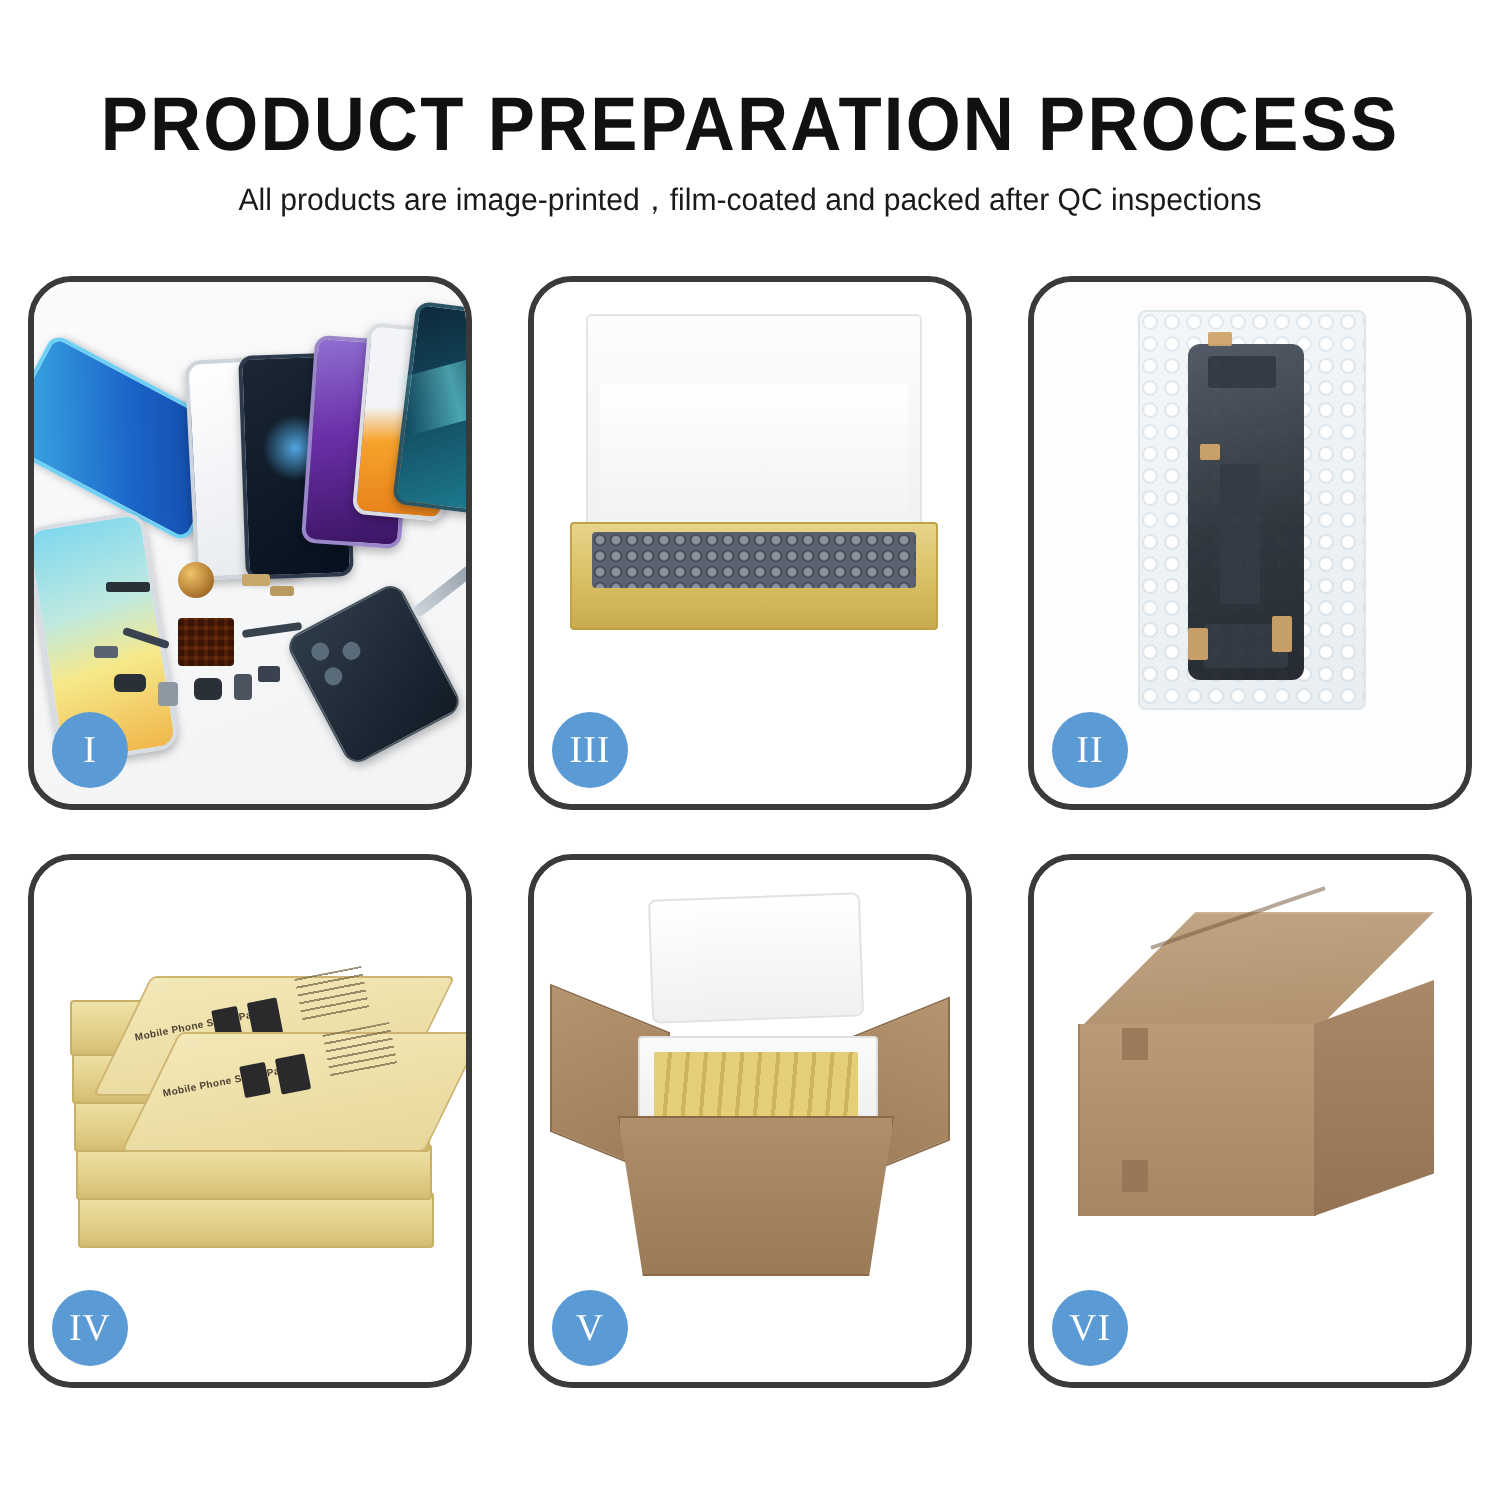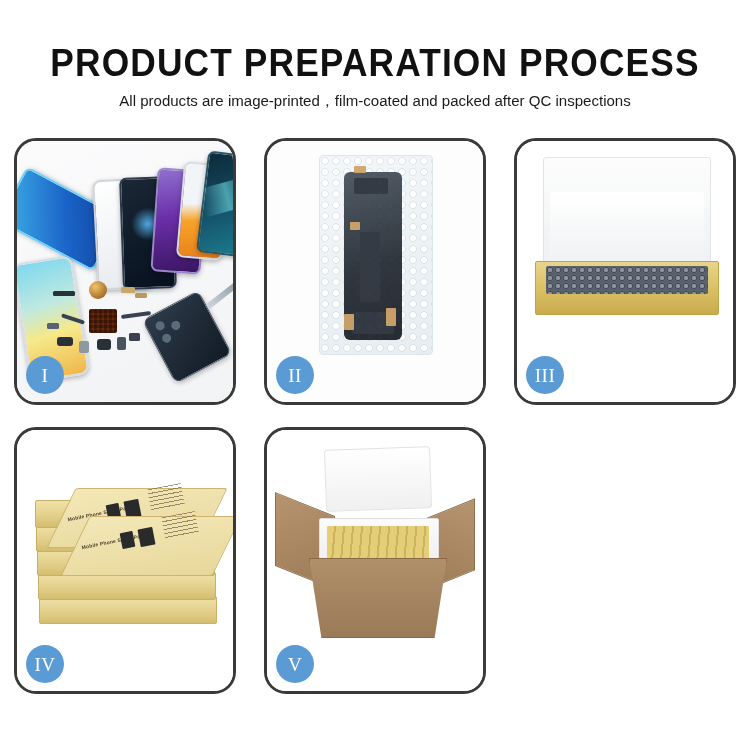--- a/index.html
+++ b/index.html
@@ -270,47 +270,47 @@
         <div class="chip" style="left:62px;top:200px;width:10px;height:12px;border-radius:2px;background:#8d98a3;"></div>
         <div class="chip" style="left:80px;top:198px;width:14px;height:11px;border-radius:3px;"></div>
         <div class="chip" style="left:100px;top:196px;width:9px;height:13px;border-radius:2px;background:#4a535e;"></div>
         <div class="chip" style="left:30px;top:182px;width:12px;height:6px;background:#586270;"></div>
         <div class="chip" style="left:112px;top:192px;width:11px;height:8px;background:#39424e;"></div>
       </div>
       <div class="badge">I</div>
     </div>
 
     <div class="panel">
+      <div class="stage p3">
+        <div class="lid3"></div>
+        <div class="tray3">
+          <div class="foam3"></div>
+        </div>
+      </div>
+      <div class="badge">III</div>
+    </div>
+
+    <div class="panel">
       <div class="stage p2">
         <div class="bubble-bag">
           <div class="inner-part">
             <span class="strip" style="left:10px;top:6px;width:34px;height:16px;"></span>
             <span class="strip" style="left:16px;top:60px;width:20px;height:70px;"></span>
             <span class="strip" style="left:8px;top:140px;width:42px;height:22px;"></span>
           </div>
           <span class="tape" style="left:34px;top:10px;width:12px;height:7px;"></span>
           <span class="tape" style="left:30px;top:66px;width:10px;height:8px;"></span>
           <span class="tape" style="left:24px;top:158px;width:10px;height:16px;"></span>
           <span class="tape" style="left:66px;top:152px;width:10px;height:18px;"></span>
         </div>
       </div>
       <div class="badge">II</div>
     </div>
 
     <div class="panel">
-      <div class="stage p3">
-        <div class="lid3"></div>
-        <div class="tray3">
-          <div class="foam3"></div>
-        </div>
-      </div>
-      <div class="badge">III</div>
-    </div>
-
-    <div class="panel">
       <div class="stage p4">
         <div class="stack">
           <div class="kbox" style="top:142px;left:6px;"></div>
           <div class="kbox" style="top:118px;left:5px;"></div>
           <div class="kbox" style="top:94px;left:4px;"></div>
           <div class="kbox" style="top:70px;left:3px;"></div>
           <div class="kbox" style="top:46px;left:2px;"></div>
 
           <div class="ktop" style="left:28px;top:34px;"></div>
           <div class="klabel" style="left:34px;top:56px;">Mobile Phone Spare Parts</div>
@@ -333,15 +333,26 @@
         <div class="foamlid"></div>
         <div class="flapL"></div>
         <div class="flapR"></div>
         <div class="foambox"></div>
         <div class="ybars"></div>
         <div class="carton"></div>
       </div>
       <div class="badge">V</div>
     </div>
 
+    <div class="panel">
+      <div class="stage p6">
+        <div class="bx-top"></div>
+        <div class="bx-front"></div>
+        <div class="bx-side"></div>
+        <div class="seam" style="left:56px;top:28px;width:92px;height:2px;transform:rotate(-19deg);"></div>
+        <div class="tapev" style="left:44px;top:84px;height:16px;"></div>
+        <div class="tapev" style="left:44px;top:150px;height:16px;"></div>
+      </div>
+      <div class="badge">VI</div>
+    </div>
 
   </div>
 </div>
 
 </body></html>

